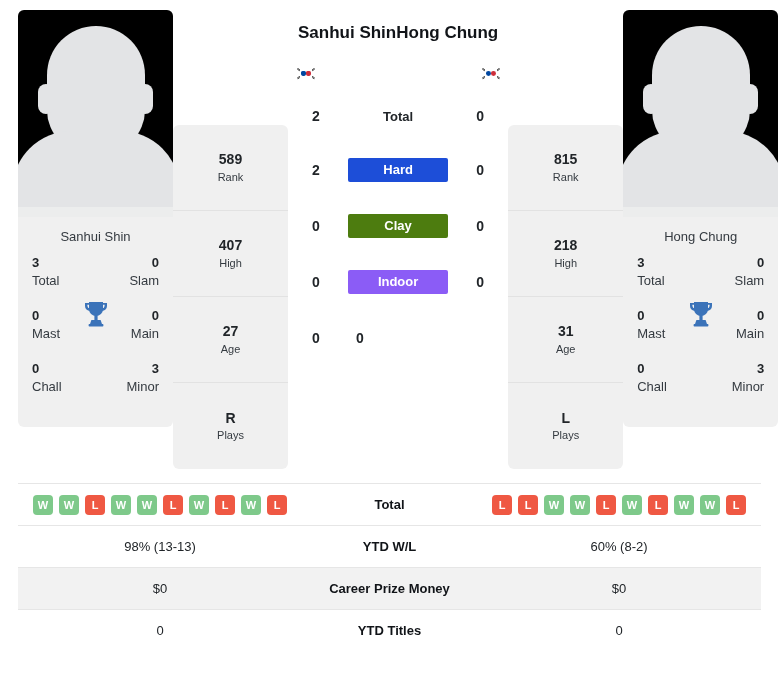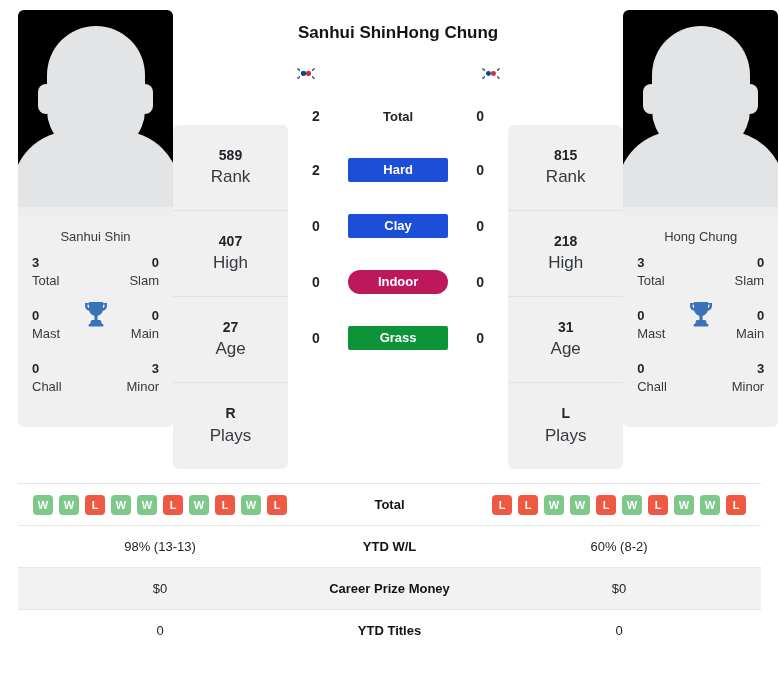--- a/index.html
+++ b/index.html
@@ -147,21 +147,21 @@
     border-bottom: 1px solid #e2e2e2;
   }
   .stat-cell:last-child { border-bottom: none; }
   .stat-cell .num {
     font-size: 14px;
     font-weight: bold;
     color: #212529;
     line-height: 1.4;
   }
   .stat-cell .lbl {
-    font-size: 17px;
+    font-size: 11px;
     color: #343a40;
     line-height: 1.4;
   }
 
   
   .center-col {
     flex: 1 1 auto;
     padding: 0 6px;
     box-sizing: border-box;
   }
@@ -409,38 +409,35 @@
       <div class="score">2</div>
       <div class="surface-mid">
         <div class="surface-pill" style="background: #1d4ed8;">Hard</div>
       </div>
       <div class="score">0</div>
     </div>
 
     <div class="surface-row">
       <div class="score">0</div>
       <div class="surface-mid">
-        <div class="surface-pill" style="background: #1d4ed8;">Clay</div>
+        <div class="surface-pill" style="background: #4d7c0f;">Clay</div>
       </div>
       <div class="score">0</div>
     </div>
 
     <div class="surface-row">
       <div class="score">0</div>
       <div class="surface-mid">
-        <div class="surface-pill" style="background: #be185d; border-radius: 12px;">Indoor</div>
+        <div class="surface-pill" style="background: #8b5cf6;">Indoor</div>
       </div>
       <div class="score">0</div>
     </div>
 
     <div class="surface-row">
       <div class="score">0</div>
-      <div class="surface-mid">
-        <div class="surface-pill" style="background: rgb(13, 148, 56);">Grass</div>
-      </div>
       <div class="score">0</div>
     </div>
   </div>
 
   <div class="stat-card">
     <div class="stat-cell">
       <div class="num">815</div>
       <div class="lbl">Rank</div>
     </div>
     <div class="stat-cell">

